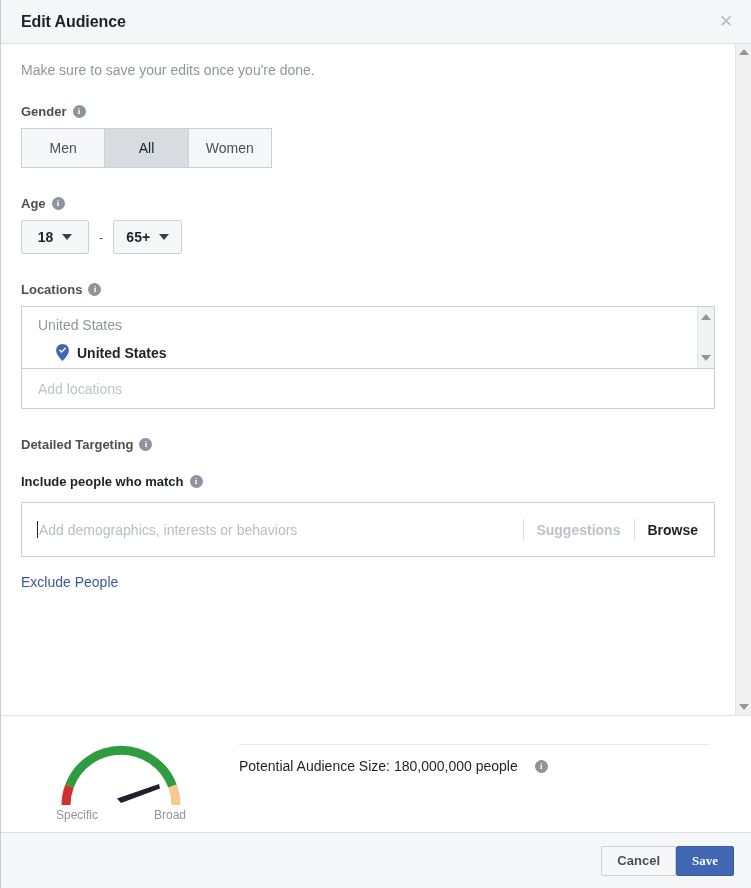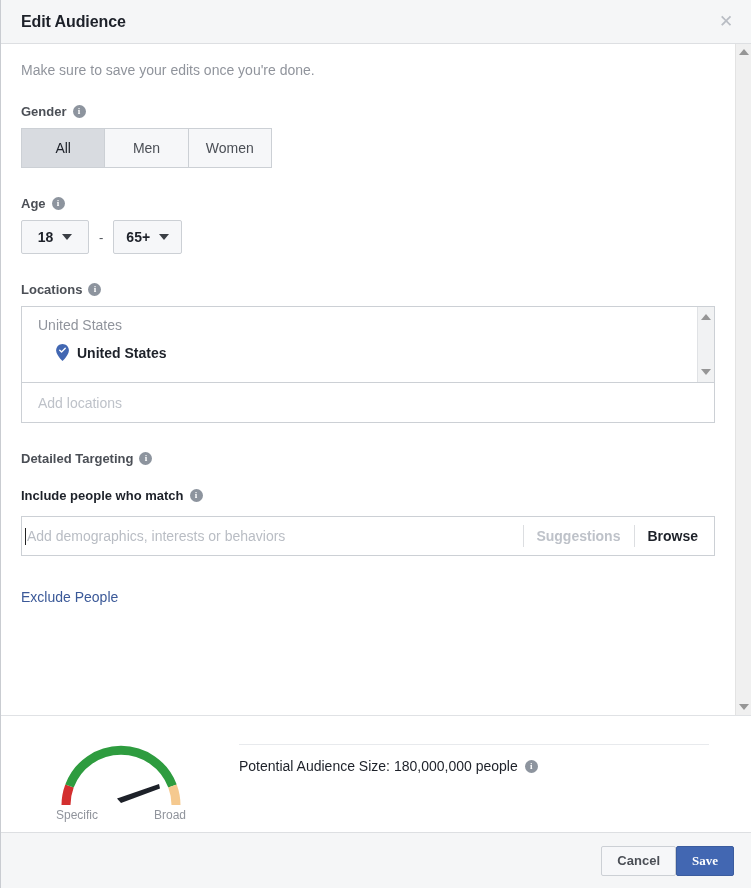--- a/index.html
+++ b/index.html
@@ -118,21 +118,21 @@
     border-left: 5px solid transparent;
     border-right: 5px solid transparent;
     border-top: 6px solid #3b3f45;
   }
   .age-dash { color: #4b4f56; font-size: 13px; }
 
   
   .loc-box {
     border: 1px solid #ccd0d5; background: #fff;
     margin-bottom: 0; position: relative;
-    height: 77px; display: flex;
+    height: 63px; display: flex;
   }
   .loc-list { flex: 1; padding: 10px 12px 0 16px; overflow: hidden; }
   .loc-group-title { font-size: 14px; color: #90949c; margin-bottom: 11px; }
   .loc-item { display: flex; align-items: center; gap: 8px; padding-left: 18px; }
   .loc-item-label { font-size: 14px; font-weight: bold; color: #1d2129; }
   .pin-icon { width: 13px; height: 17px; flex: 0 0 auto; }
 
   .loc-scrollbar {
     width: 17px; background: #f1f2f3;
     border-left: 1px solid #e0e2e5;
@@ -152,22 +152,22 @@
     display: flex; align-items: center;
     padding: 0 16px; font-size: 14px; color: #bec2c9;
     margin-bottom: 28px; cursor: text;
   }
 
   
   .dt-label { margin-bottom: 22px; }
   .dt-sub { margin-bottom: 13px; }
   .dt-input-row {
     border: 1px solid #ccd0d5; background: #fff;
-    height: 40px; display: flex; align-items: center;
-    padding-left: 3px; margin-bottom: 32px;
+    height: 55px; display: flex; align-items: center;
+    padding-left: 15px; margin-bottom: 16px;
   }
   .dt-caret {
     width: 1px; height: 17px; background: #222; margin-right: 1px;
   }
   .dt-placeholder { flex: 1; font-size: 14px; color: #b9bdc4; }
   .dt-sep { width: 1px; height: 22px; background: #dcdee1; margin: 0 12px; }
   .dt-link {
     font-size: 14px; font-weight: bold; color: #bec2c9;
     cursor: pointer; padding-right: 2px;
   }
@@ -194,21 +194,21 @@
   .gauge-caption {
     width: 130px; display: flex; justify-content: space-between;
     font-size: 12px; color: #90949c; margin-top: -2px;
   }
   .summary-block { flex: 1; padding-top: 12px; padding-right: 22px; }
   .summary-line1 { font-size: 14px; color: #1d2129; padding-bottom: 13px; }
   .summary-line1 .broad { color: #d8a36b; font-weight: bold; }
   .summary-divider { border-top: 1px solid #e8eaed; }
   .summary-line2 {
     font-size: 14px; color: #1d2129; padding-top: 13px;
-    display: flex; align-items: center; gap: 7px;
+    display: flex; align-items: center; gap: 17px;
   }
 
   
   .action-bar {
     border-top: 1px solid #dddfe2;
     background: #f5f6f7;
     height: 56px; min-height: 56px;
     display: flex; align-items: center; justify-content: flex-end;
     padding: 0 17px 0 0;
   }
@@ -235,22 +235,22 @@
     <div class="body-scroll">
 
       <div class="intro">Make sure to save your edits once you're done.</div>
 
       
       <div class="field-label">
         <span>Gender</span>
         <span class="info-icon">i</span>
       </div>
       <div class="seg-group">
+        <div class="seg">Men</div>
         <div class="seg active">All</div>
-        <div class="seg">Men</div>
         <div class="seg">Women</div>
       </div>
 
       
       <div class="field-label">
         <span>Age</span>
         <span class="info-icon">i</span>
       </div>
       <div class="age-row">
         <div class="age-sel">

